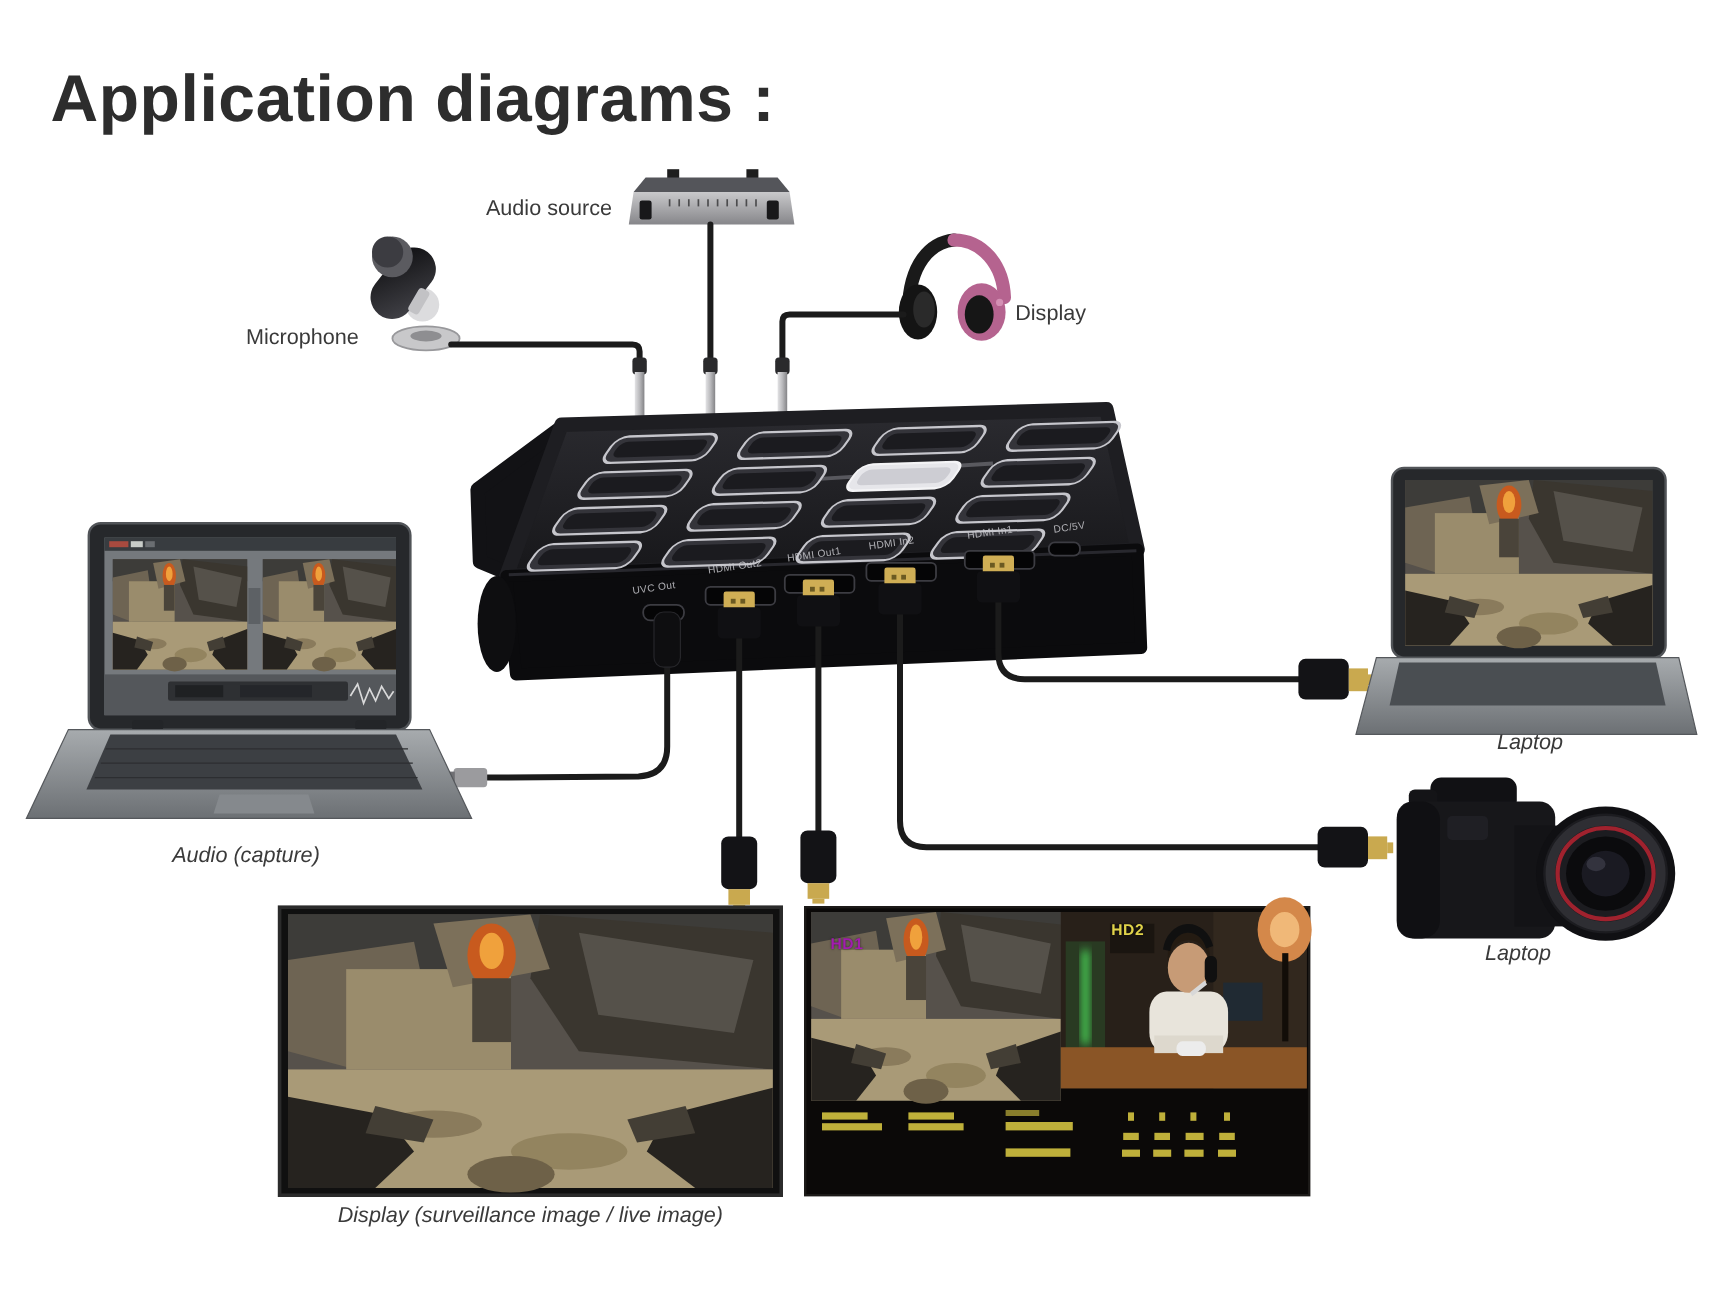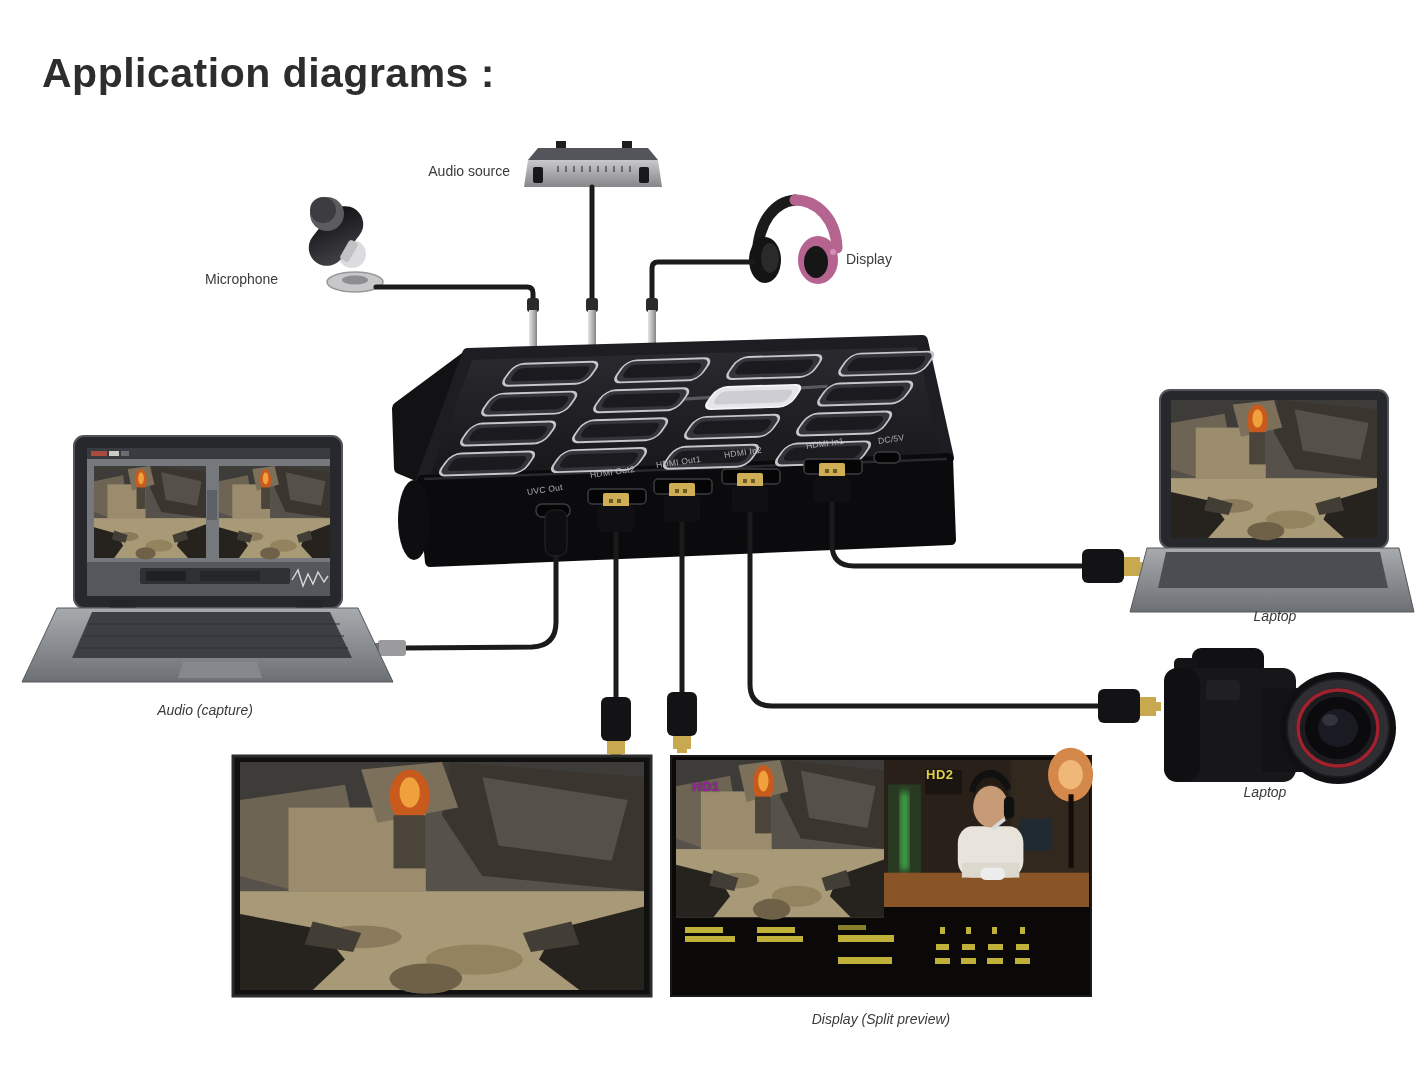--- a/index.html
+++ b/index.html
@@ -2,24 +2,24 @@
 <html><head>
 <meta charset="utf-8">
 <style>
   html,body{margin:0;padding:0;background:#ffffff;}
   #stage{
     position:relative;width:1426px;height:1080px;background:#ffffff;overflow:hidden;
     font-family:"Liberation Sans",sans-serif;
   }
   .abs{position:absolute;}
   #page-title{
-    left:42px;top:50px;font-size:41px;font-weight:700;color:#2d2d2d;letter-spacing:0.5px;
+    left:42px;top:50px;font-size:55px;font-weight:700;color:#2d2d2d;letter-spacing:0.5px;
   }
   .dev-label{
-    font-size:14px;color:#3a3a3a;white-space:nowrap;
+    font-size:18px;color:#3a3a3a;white-space:nowrap;
   }
   .center{text-align:center;font-style:italic;}
   .right{text-align:right;}
   .port-label{
     font-size:8.5px;color:#c9c9ce;letter-spacing:0.3px;white-space:nowrap;
     transform:rotate(-8deg);transform-origin:left center;opacity:0.85;
   }
   .hd-tag{
     font-size:13px;font-weight:700;color:#a21caf;letter-spacing:0.5px;
     text-shadow:0 0 2px rgba(0,0,0,0.6);
@@ -382,21 +382,21 @@
   </svg>
 
   <div class="abs" id="page-title">Application diagrams :</div>
 
   <div class="abs dev-label right" style="left:330px;top:163px;width:180px">Audio source</div>
   <div class="abs dev-label" style="left:205px;top:271px">Microphone</div>
   <div class="abs dev-label" style="left:846px;top:251px">Display</div>
   <div class="abs dev-label center" style="left:85px;top:702px;width:240px">Audio (capture)</div>
   <div class="abs dev-label center" style="left:1190px;top:608px;width:170px">Laptop</div>
   <div class="abs dev-label center" style="left:1195px;top:784px;width:140px">Laptop</div>
-  <div class="abs dev-label center" style="left:671px;top:1011px;width:420px">Display (Split preview)</div>
+  <div class="abs dev-label center" style="left:233px;top:1002px;width:418px">Display (surveillance image / live image)</div>
 
   <div class="abs port-label" style="left:527px;top:487px">UVC Out</div>
   <div class="abs port-label" style="left:590px;top:470px">HDMI Out2</div>
   <div class="abs port-label" style="left:656px;top:460px">HDMI Out1</div>
   <div class="abs port-label" style="left:724px;top:450px">HDMI In2</div>
   <div class="abs port-label" style="left:806px;top:441px">HDMI In1</div>
   <div class="abs port-label" style="left:878px;top:436px">DC/5V</div>
 
   <div class="abs hd-tag" style="left:692px;top:779px">HD1</div>
   <div class="abs hd-tag" style="left:926px;top:767px;color:#e0d34a">HD2</div>

